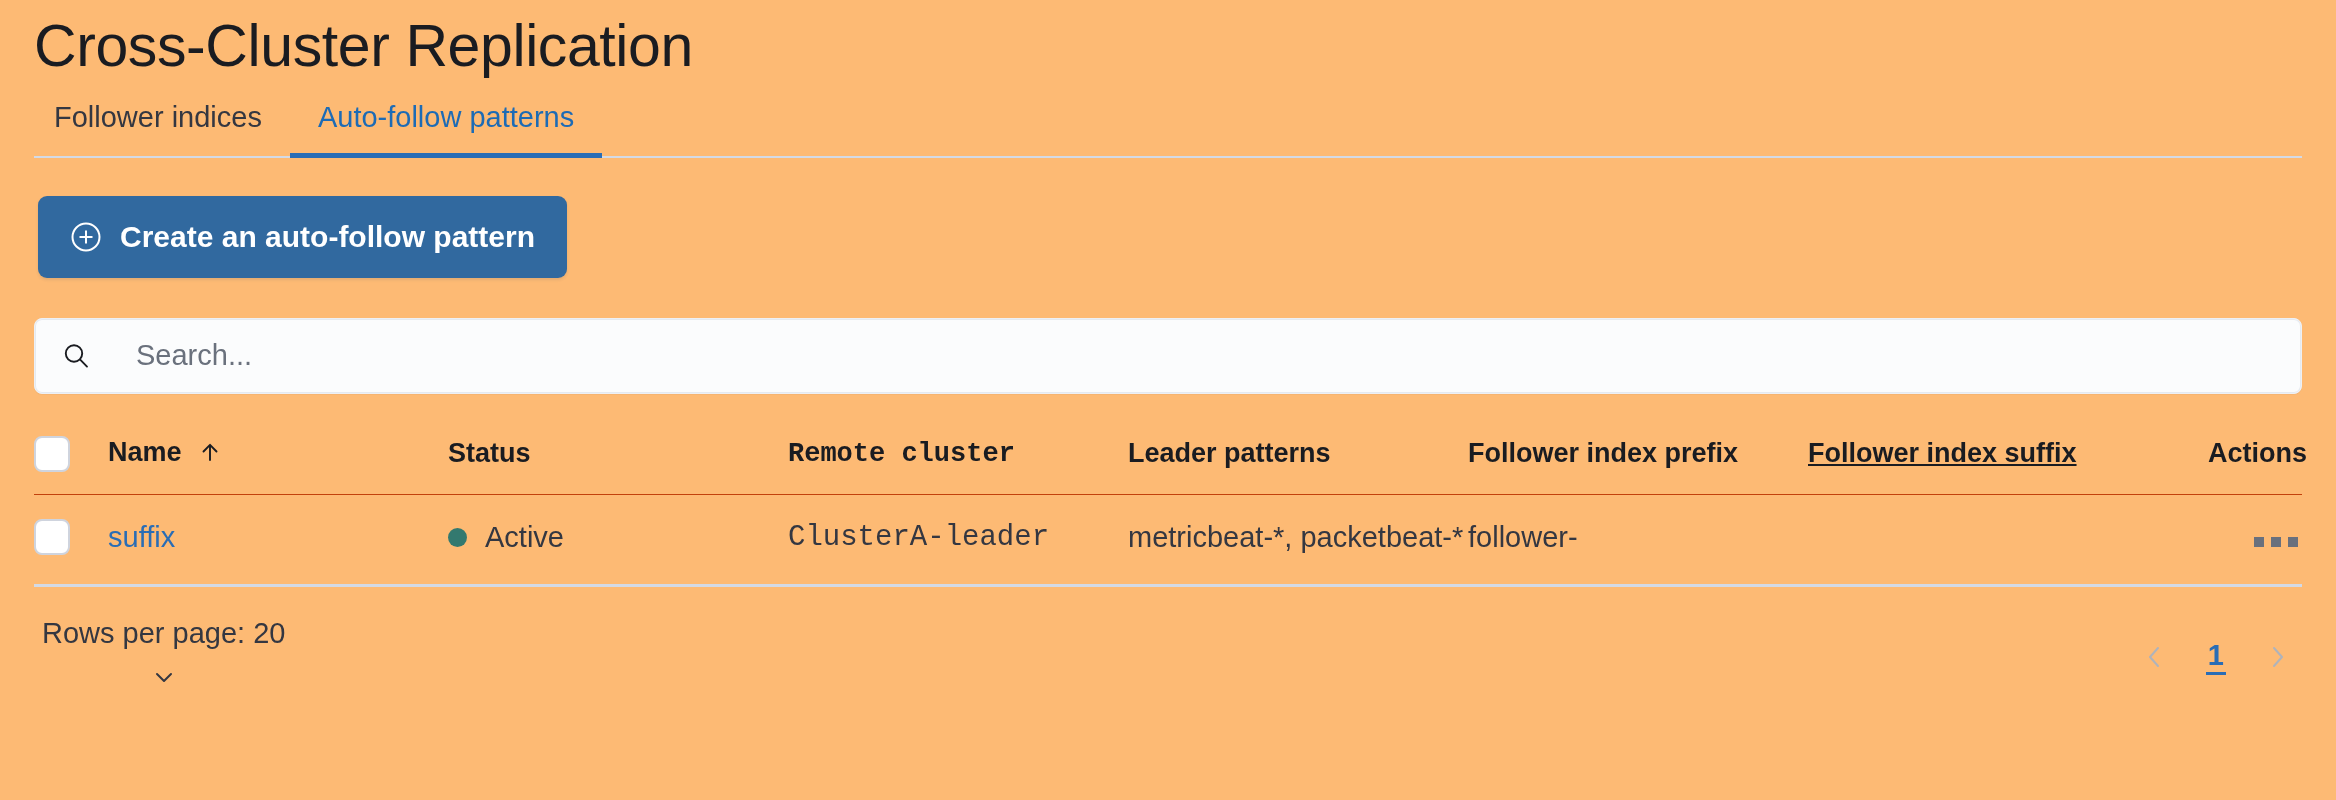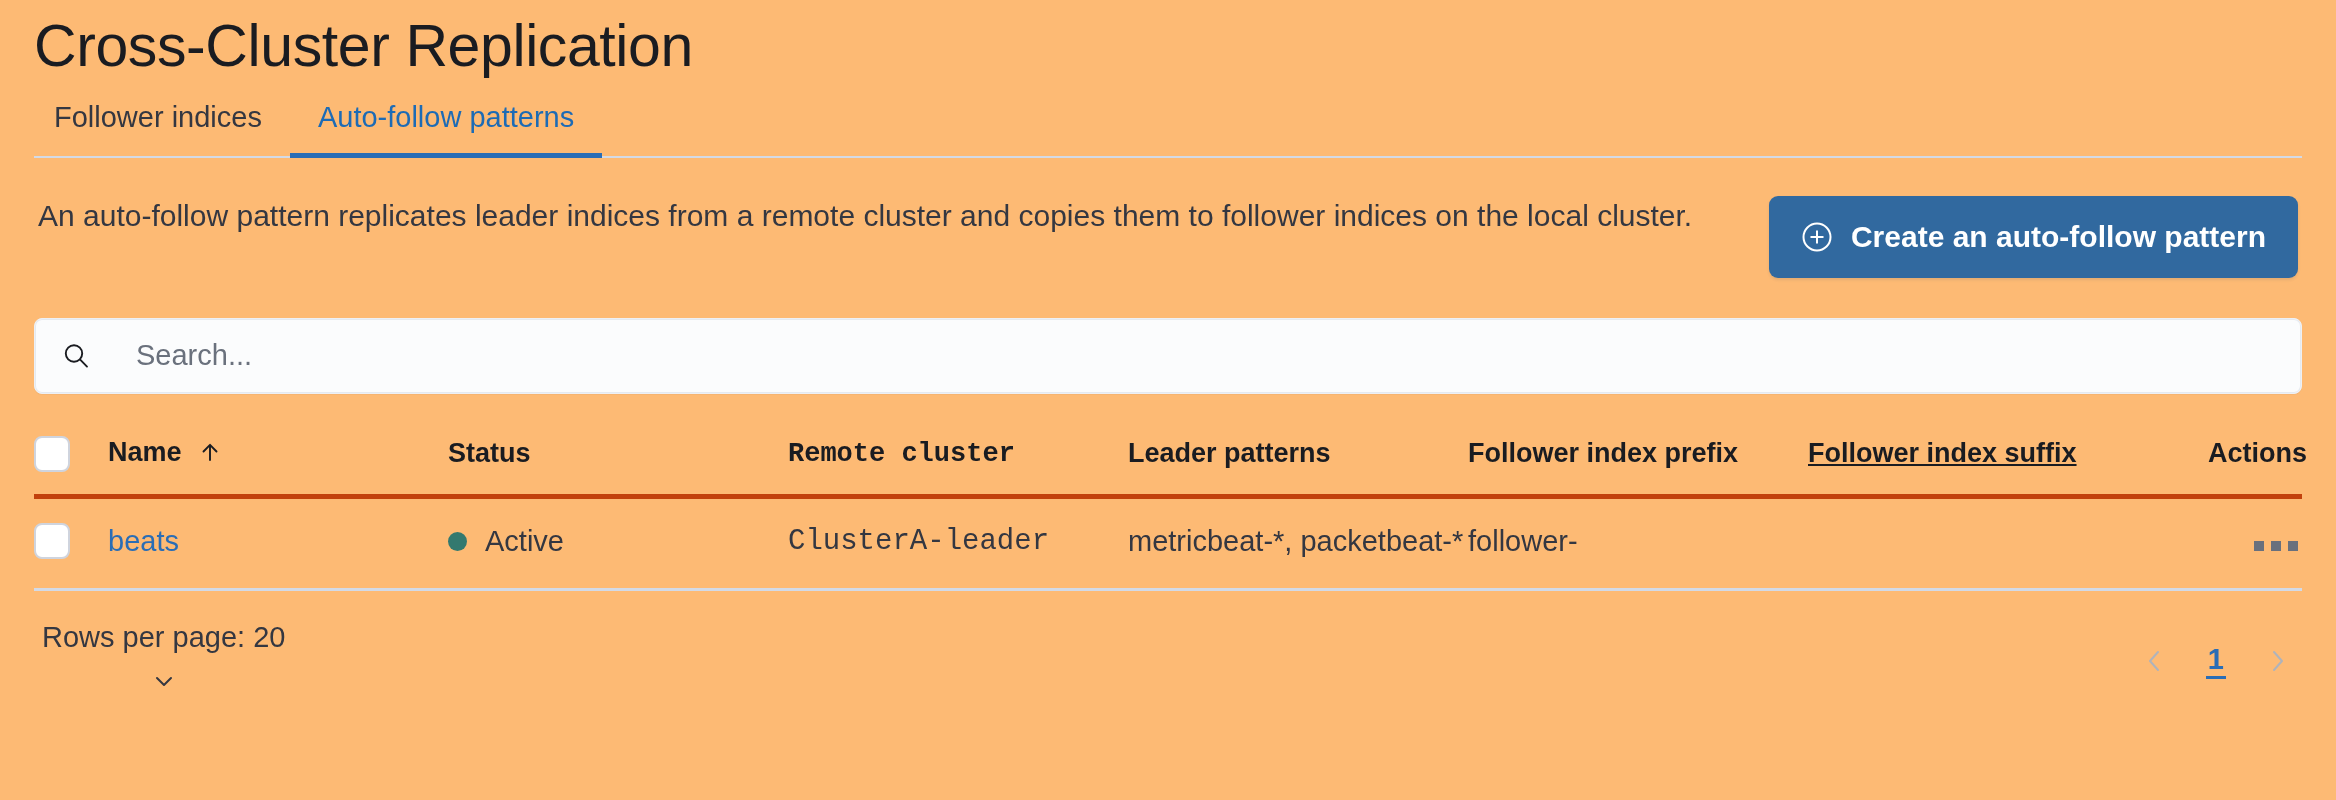--- a/index.html
+++ b/index.html
@@ -134,21 +134,21 @@
   .search-input::placeholder { color: #6a717d; opacity: 1; }
 
   
   .table { width: 100%; border-collapse: collapse; margin-top: 28px; table-layout: fixed; }
   .table th {
     text-align: left;
     font-size: 27px;
     font-weight: 700;
     color: #1a1c21;
     padding: 14px 0 22px 0;
-    border-bottom: 5px solid #c2410c;
+    border-bottom: 1px solid #c2410c;
     vertical-align: middle;
     white-space: nowrap;
   }
   .table td {
     font-size: 29px;
     color: #343741;
     padding: 22px 0 26px 0;
     border-bottom: 3px solid #d3dae6;
     vertical-align: middle;
   }
@@ -229,21 +229,20 @@
 <div class="page">
 
   <h1 class="page-title">Cross-Cluster Replication</h1>
 
   <div class="tabs">
     <button class="tab">Follower indices</button>
     <button class="tab active">Auto-follow patterns</button>
   </div>
 
   <div class="intro">
-    <p class="intro-text">An auto-follow pattern replicates leader indices from a remote cluster and copies them to follower indices on the local cluster.</p>
     <button class="cta-button">
       <span class="plus-icon">
         <svg viewBox="0 0 32 32" width="32" height="32" aria-hidden="true">
           <circle cx="16" cy="16" r="13.5" fill="none" stroke="#ffffff" stroke-width="2"></circle>
           <path d="M16 9.5 V22.5 M9.5 16 H22.5" stroke="#ffffff" stroke-width="2" stroke-linecap="butt"></path>
         </svg>
       </span>
       <span>Create an auto-follow pattern</span>
     </button>
   </div>
@@ -279,21 +278,21 @@
         <th class="col-suffix">Follower index suffix</th>
         <th class="col-actions">Actions</th>
       </tr>
     </thead>
     <tbody>
       <tr>
         <td class="col-check">
           <span class="checkbox"></span>
         </td>
         <td class="col-name">
-          <a class="name-link" href="#">beats</a>
+          <a class="name-link" href="#">suffix</a>
         </td>
         <td class="col-status">
           <span class="status-cell">
             <span class="status-dot"></span>
             <span>Active</span>
           </span>
         </td>
         <td class="col-remote">ClusterA-leader</td>
         <td class="col-leader multiline">metricbeat-*, packetbeat-*</td>
         <td class="col-prefix">follower-</td>

